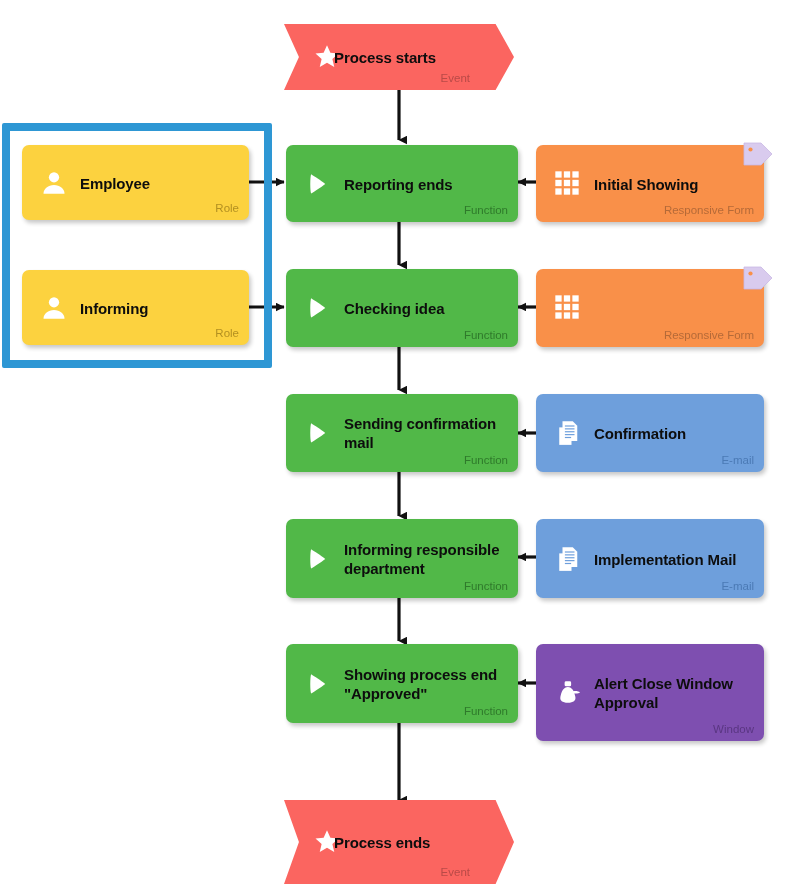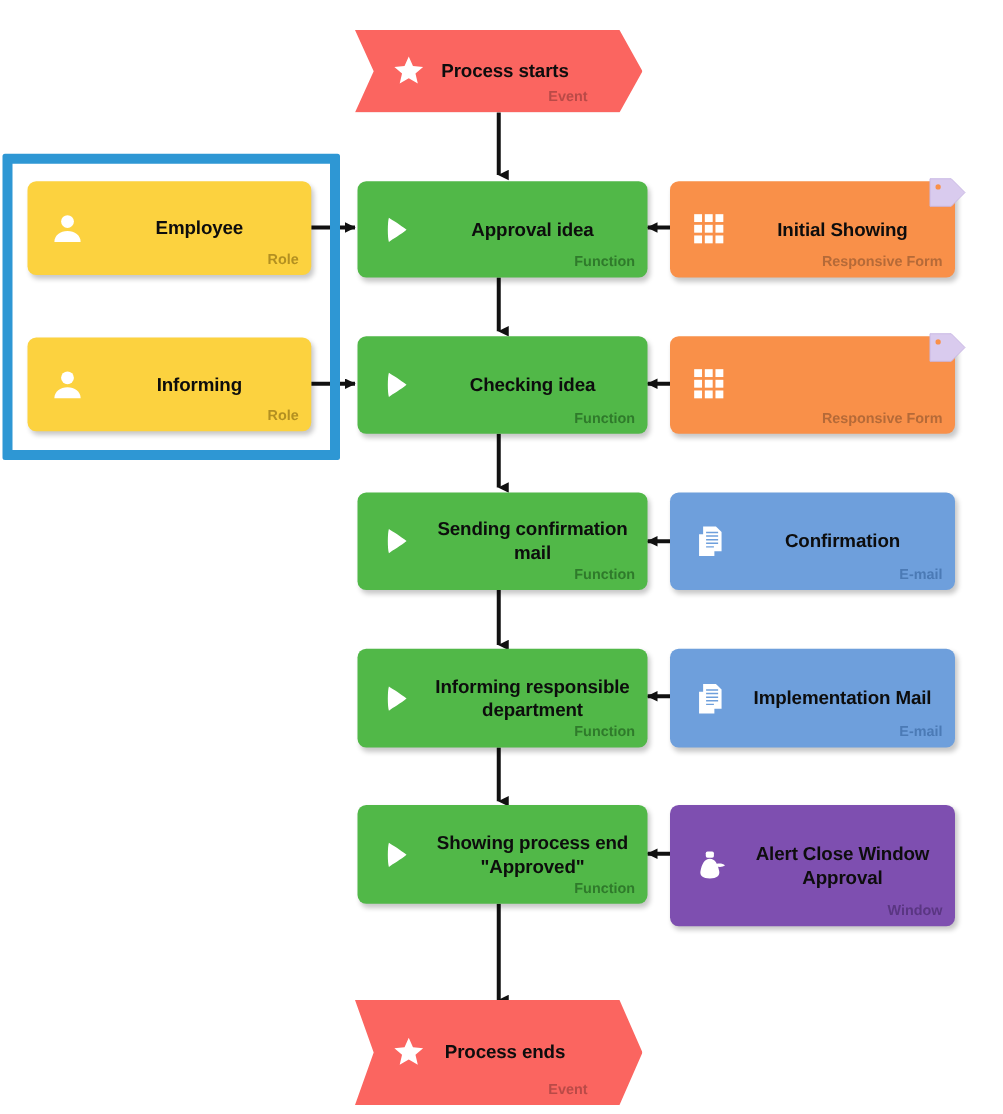--- a/index.html
+++ b/index.html
@@ -28,33 +28,32 @@
     box-sizing: border-box;
     border-radius: 7px;
     box-shadow: 2px 3px 4px rgba(0,0,0,0.22);
   }
   .node .title {
     position: absolute;
     left: 58px;
     right: 10px;
     top: 50%;
     transform: translateY(-50%);
-    text-align: center;
     font-size: 15px;
     font-weight: 700;
     color: #0d0d0d;
     line-height: 19px;
     letter-spacing: -0.1px;
   }
   .node .kind {
     position: absolute;
     right: 10px;
     bottom: 5px;
     font-size: 11.5px;
-    font-weight: 700;
+    font-weight: 400;
     line-height: 13px;
     padding-left: 20px;
   }
   .node .ico {
     position: absolute;
     left: 17px;
     top: 50%;
     transform: translateY(-50%);
     width: 30px;
     height: 30px;
@@ -182,21 +181,21 @@
     <span class="title">Informing</span>
     <span class="kind">Role</span>
   </div>
 
   <div class="node function" style="left:286px; top:145px; width:232px; height:77px;">
     <span class="ico">
       <svg width="30" height="30" viewBox="0 0 24 24">
           <path fill="#ffffff" d="M6.5 4.2C9.2 6.0 14.2 9.0 17.8 11.9 14.2 14.8 9.2 17.8 6.5 19.6 5.6 17.2 5.6 6.6 6.5 4.2z"></path>
         </svg>
     </span>
-    <span class="title">Approval idea</span>
+    <span class="title">Reporting ends</span>
     <span class="kind">Function</span>
   </div>
 
   <div class="node form" style="left:536px; top:145px; width:228px; height:77px;">
     <span class="ico">
       <svg width="28" height="28" viewBox="0 0 24 24">
         <rect x="2" y="2" width="5.4" height="5.4" fill="#ffffff"></rect>
         <rect x="9.3" y="2" width="5.4" height="5.4" fill="#ffffff"></rect>
         <rect x="16.6" y="2" width="5.4" height="5.4" fill="#ffffff"></rect>
         <rect x="2" y="9.3" width="5.4" height="5.4" fill="#ffffff"></rect>

